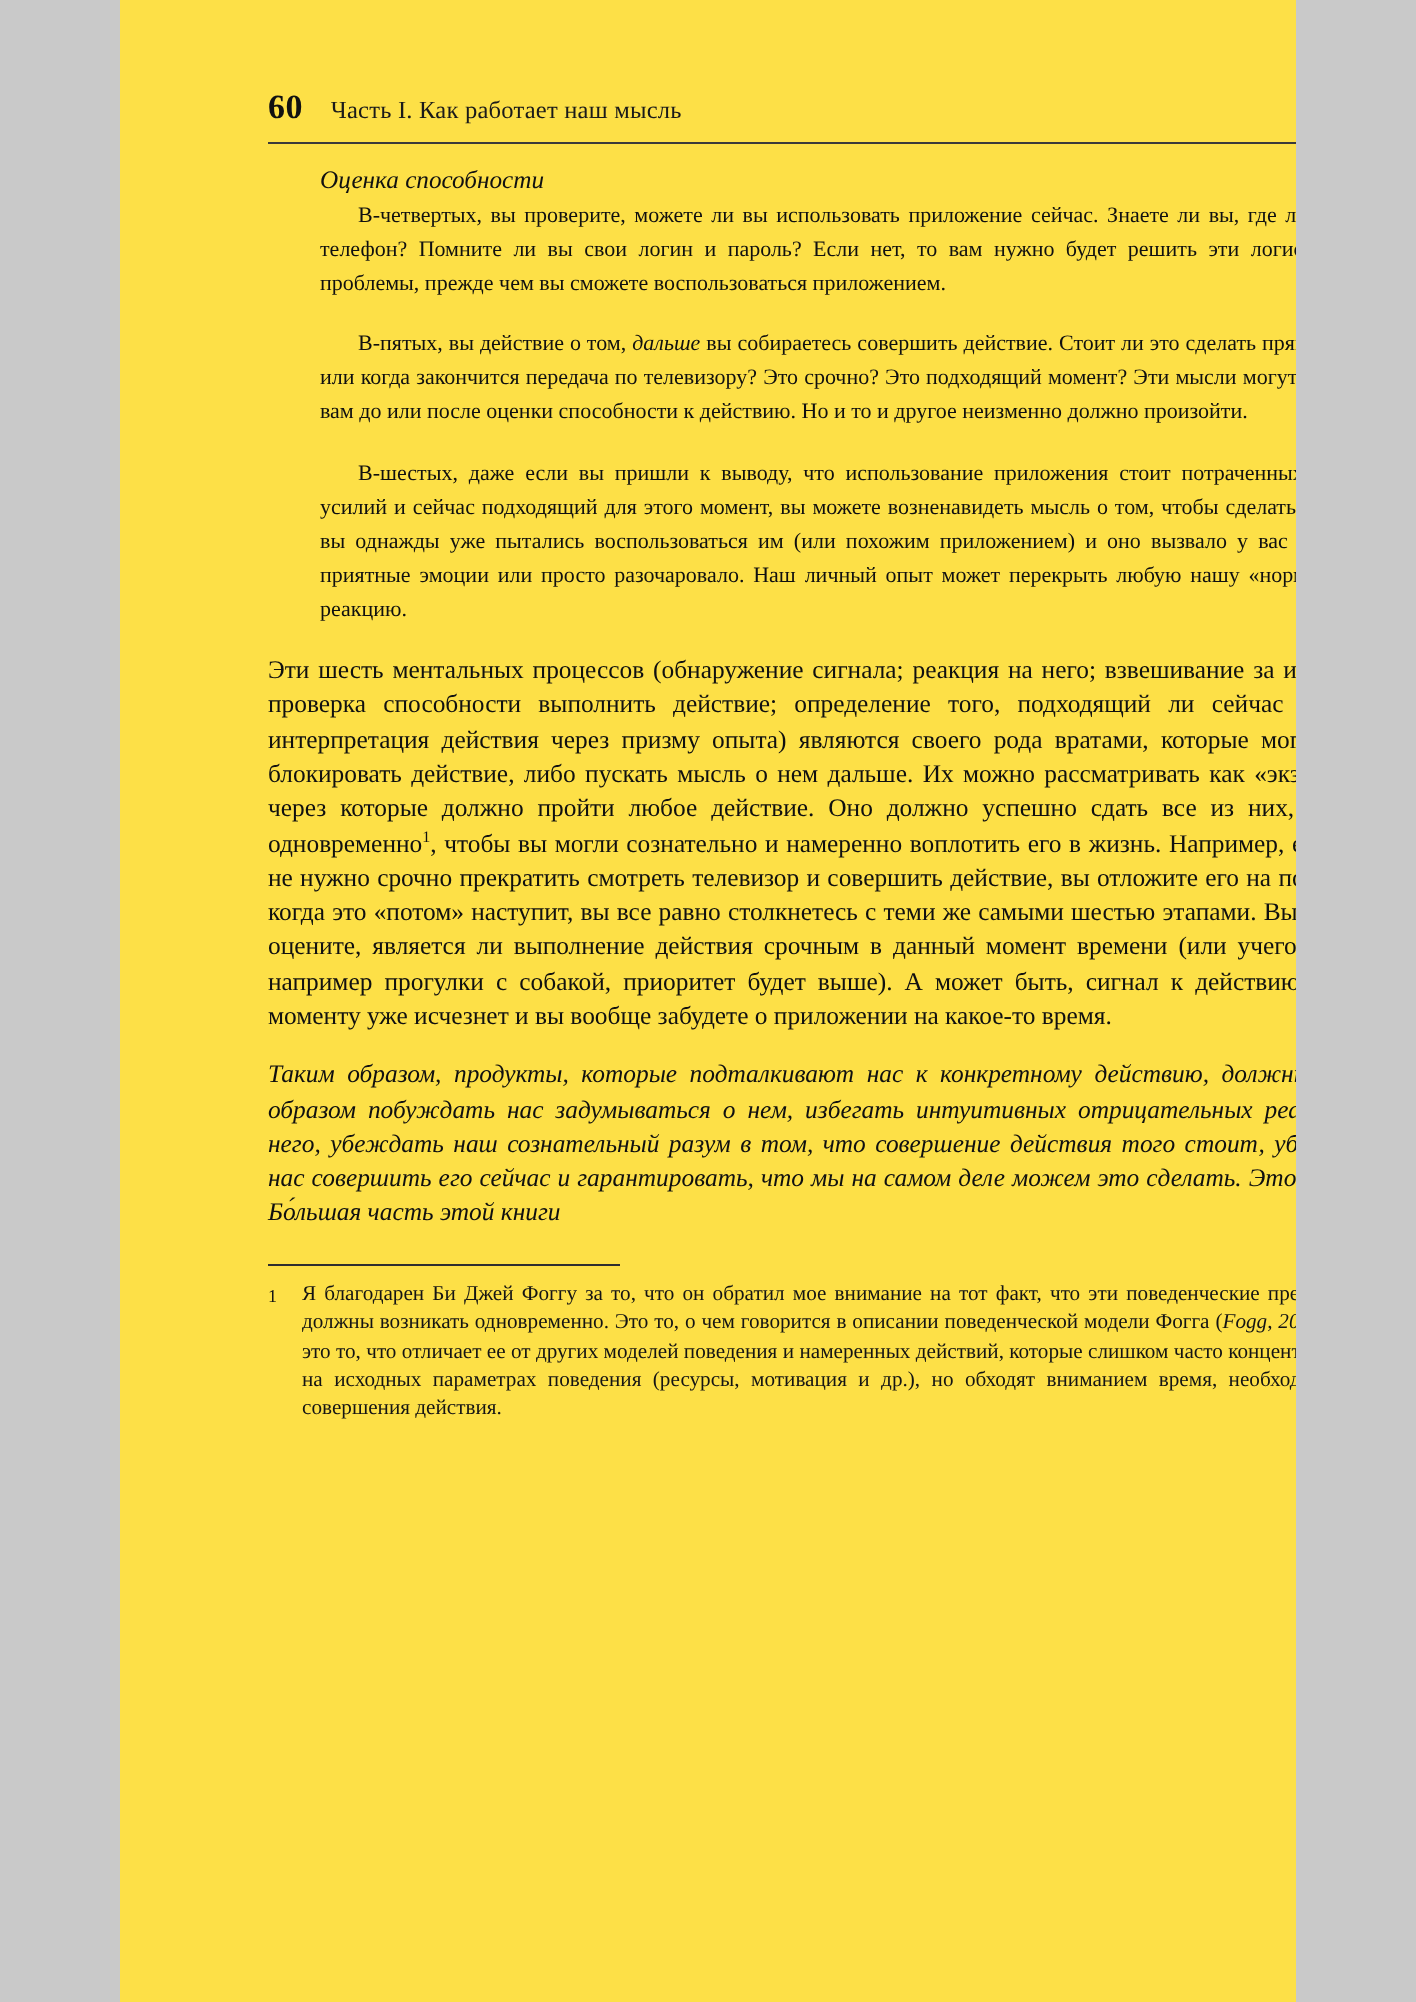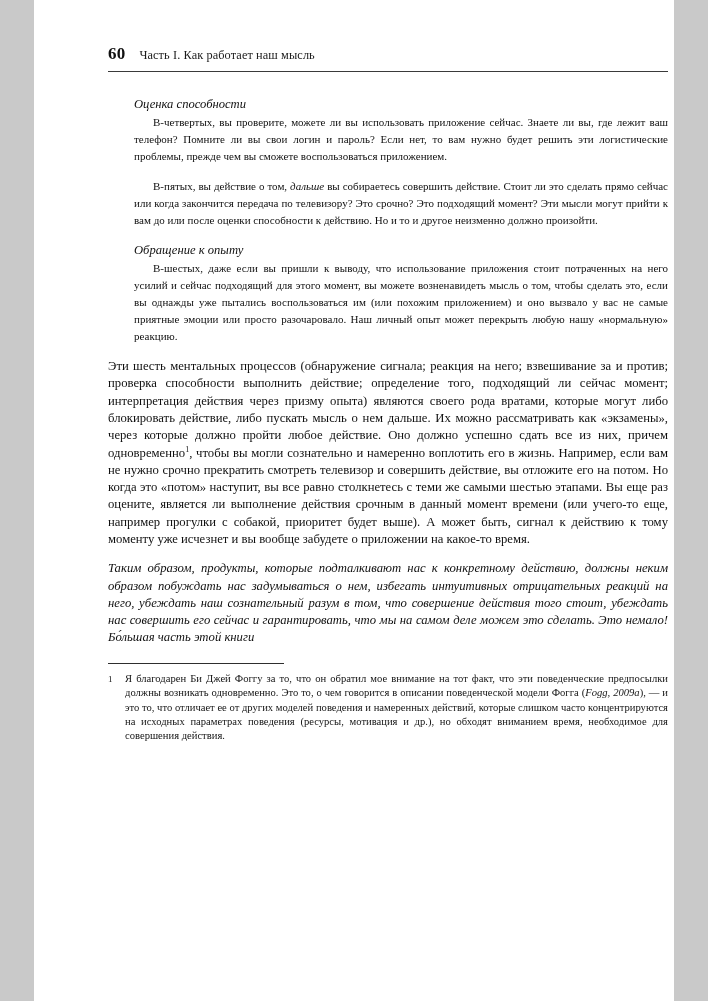--- a/index.html
+++ b/index.html
@@ -5,23 +5,23 @@
   html, body {
     margin: 0;
     padding: 0;
     background: #c9c9c9;
   }
   body {
     font-family: "Liberation Serif", serif;
   }
   .page {
     position: relative;
-    width: 640px;
+    width: 588px;
     height: 1001px;
-    background: #ffffff;
+    background: #fde047;
     margin: 0 auto;
     overflow: hidden;
     box-sizing: border-box;
   }
   .content {
     position: absolute;
     left: 74px;
     top: 44px;
     width: 560px;
   }
@@ -40,21 +40,21 @@
     font-size: 12.3px;
     color: #1a1a1a;
     letter-spacing: 0.1px;
   }
   .header-rule {
     margin-top: 7px;
     border-top: 1.1px solid #3a3a3a;
     width: 100%;
   }
   .body-block {
-    margin-top: 25px;
+    margin-top: 11px;
   }
   .subhead {
     font-style: italic;
     font-size: 12.6px;
     color: #111;
     margin: 0 0 2px 26px;
   }
   .sub-para {
     margin: 0 0 0 26px;
     width: 534px;
@@ -135,21 +135,20 @@
 
       <div class="gap"></div>
 
       <div>
         <p class="sub-para"><span>В-пятых, вы действие о том, </span><i>дальше</i><span> вы собираетесь совершить действие. Стоит ли это сделать прямо сейчас или когда закончится передача по телевизору? Это срочно? Это подходящий момент? Эти мысли могут прийти к вам до или после оценки способности к действию. Но и то и другое неизменно должно произойти.</span></p>
       </div>
 
       <div class="gap"></div>
 
       <div>
-        <div class="subhead">Обращение к опыту</div>
         <p class="sub-para">В-шестых, даже если вы пришли к выводу, что использование приложения стоит потраченных на него усилий и сейчас подходящий для этого момент, вы можете возненавидеть мысль о том, чтобы сделать это, если вы однажды уже пытались воспользоваться им (или похожим приложением) и оно вызвало у вас не самые приятные эмоции или просто разочаровало. Наш личный опыт может перекрыть любую нашу «нормальную» реакцию.</p>
       </div>
 
       <div class="gap"></div>
 
       <p class="para"><span>Эти шесть ментальных процессов (обнаружение сигнала; реакция на него; взвешивание за и против; проверка способности выполнить действие; определение того, подходящий ли сейчас момент; интерпретация действия через призму опыта) являются своего рода вратами, которые могут либо блокировать действие, либо пускать мысль о нем дальше. Их можно рассматривать как «экзамены», через которые должно пройти любое действие. Оно должно успешно сдать все из них, причем одновременно</span><sup>1</sup><span>, чтобы вы могли сознательно и намеренно воплотить его в жизнь. Например, если вам не нужно срочно прекратить смотреть телевизор и совершить действие, вы отложите его на потом. Но когда это «потом» наступит, вы все равно столкнетесь с теми же самыми шестью этапами. Вы еще раз оцените, является ли выполнение действия срочным в данный момент времени (или учего-то еще, например прогулки с собакой, приоритет будет выше). А может быть, сигнал к действию к тому моменту уже исчезнет и вы вообще забудете о приложении на какое-то время.</span></p>
 
       <p class="para">Таким образом, продукты, которые подталкивают нас к конкретному действию, должны неким образом побуждать нас задумываться о нем, избегать интуитивных отрицательных реакций на него, убеждать наш сознательный разум в том, что совершение действия того стоит, убеждать нас совершить его сейчас и гарантировать, что мы на самом деле можем это сделать. Это немало! Бо́льшая часть этой книги</p>
 
       <div class="footnote-sep"></div>

